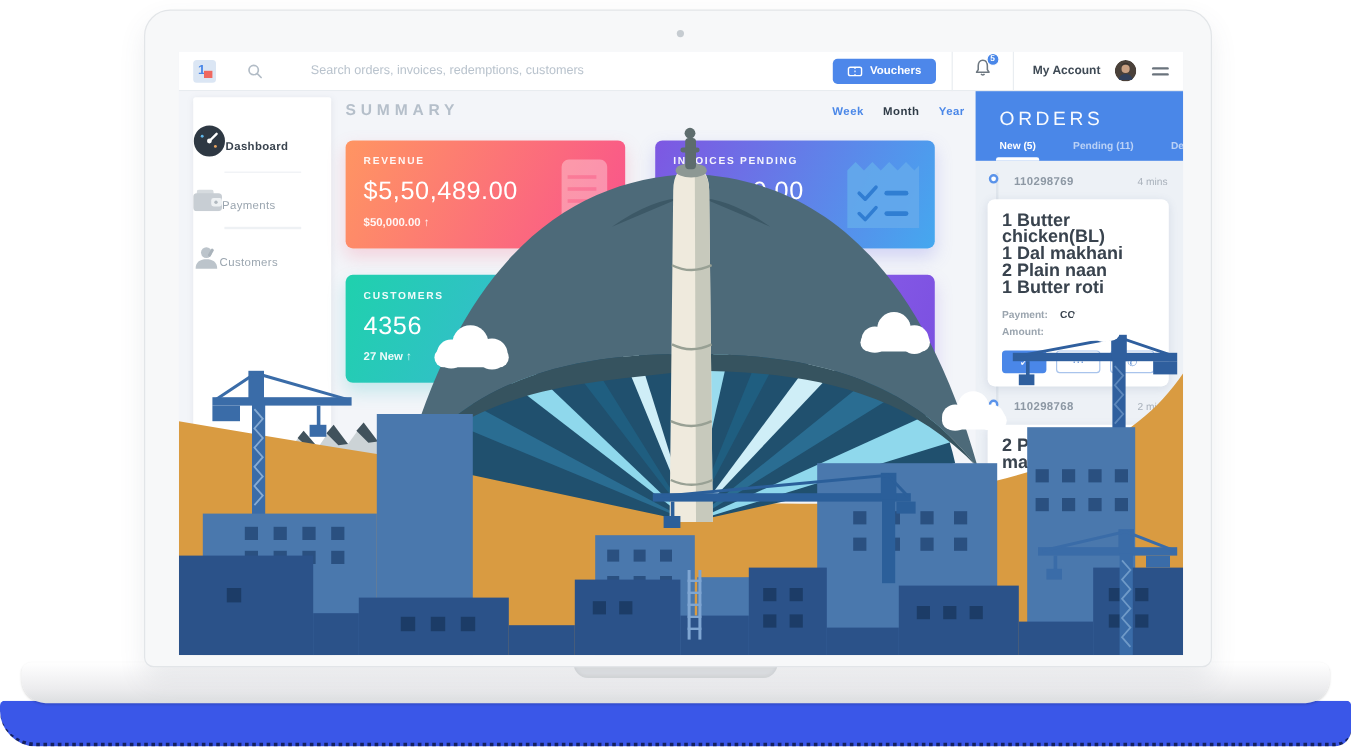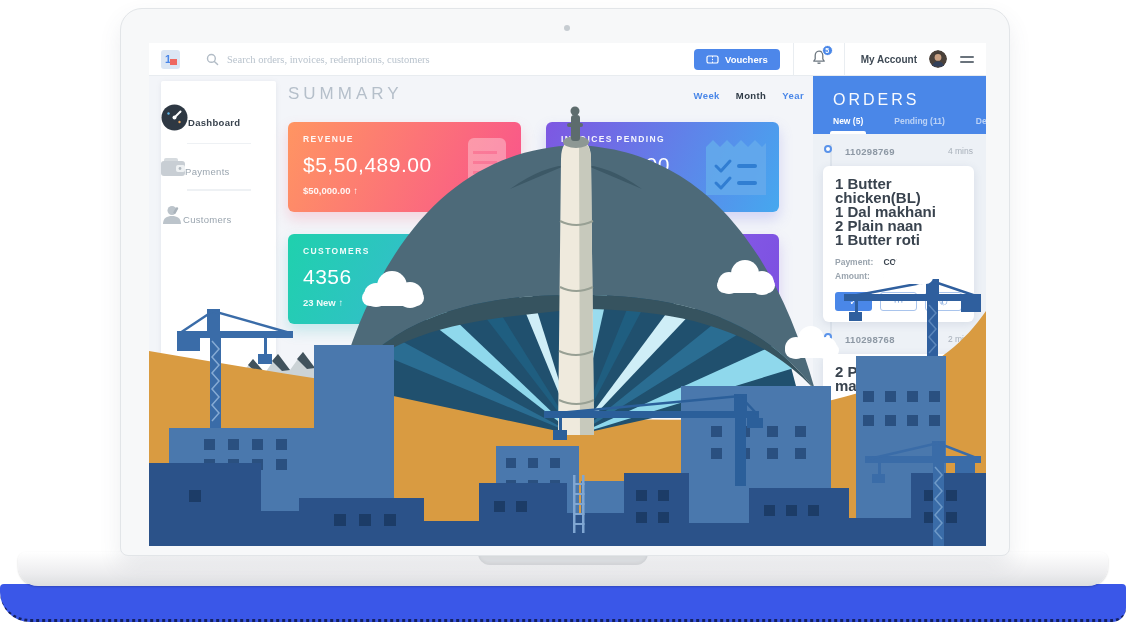--- a/index.html
+++ b/index.html
@@ -23,21 +23,21 @@
   
   .topbar { position:absolute; left:0; top:0; width:837px; height:33px; background:#fff;
     border-bottom:1px solid #e8ecf0; display:flex; align-items:center; padding:0 12px; z-index:2; }
   .logo { width:19px; height:19px; background:#dbe6f4; border-radius:3px; position:relative;
     display:flex; align-items:center; justify-content:center; margin-right:26px; flex:none; }
   .logo span { color:#4a87e8; font-size:11px; font-weight:bold; margin-right:5px; }
   .logo i { position:absolute; right:3px; bottom:4px; width:7px; height:6px; background:#ef6860; }
   .search-wrap { display:flex; align-items:center; flex:1; min-width:0; }
   .search-wrap svg { flex:none; margin-right:8px; }
   .search-wrap input { border:none; outline:none; background:transparent; flex:1; font-size:10.5px;
-    color:#8b97a3; font-family:Liberation Serif, serif; }
+    color:#8b97a3; font-family:Liberation Sans, sans-serif;margin-left:32px; }
   .search-wrap input::placeholder { color:#b9c3cd; }
   .btn-vouchers { flex:none; display:flex; align-items:center; gap:6px; background:#4d87ea; color:#fff;
     font-size:9.5px; font-weight:bold; padding:5px 12px; border-radius:4px; margin-right:13px; cursor:pointer; }
   .tdiv { width:1px; height:33px; background:#e9edf1; flex:none; }
   .bell-wrap { position:relative; margin:0 17px; flex:none; }
   .badge { position:absolute; top:-4px; right:-6px; min-width:11px; height:11px; border-radius:6px;
     background:#4a87e8; color:#fff; font-size:7px; font-weight:bold; display:flex; align-items:center;
     justify-content:center; border:1px solid #fff; }
   .acct-label { font-size:10px; font-weight:bold; color:#3f4a55; margin:0 12px 0 16px; flex:none; }
   .avatar { width:18px; height:18px; border-radius:50%; overflow:hidden; flex:none; margin-right:13px; }
@@ -48,21 +48,21 @@
   .sidebar { position:absolute; left:12px; top:38px; width:115px; height:465px; background:#fff;
     border-radius:2px; box-shadow:0 1px 5px rgba(120,130,150,.13); z-index:2; padding-top:10px; }
   .sitem { display:flex; flex-direction:row; align-items:center; padding:13px 0 12px; cursor:pointer; }
   .sitem .slabel { margin-top:9px; font-size:9.5px; color:#9aa5af; letter-spacing:.3px; }
   .sitem.active .slabel { color:#39434e; font-weight:bold; }
   .sdiv { width:64px; height:1px; background:#eef1f4; margin:0 auto; }
 
   
   .main { position:absolute; left:139px; top:41px; width:516px; z-index:2; }
   .summary-row { display:flex; justify-content:space-between; align-items:baseline; }
-  .summary-row h1 { font-size:17px; font-weight:400; letter-spacing:4px; color:#b5bfca; }
+  .summary-row h1 { font-size:13px; font-weight:700; letter-spacing:4px; color:#b5bfca; }
   .range-tabs { display:flex; gap:16px; }
   .rtab { font-size:9.5px; font-weight:bold; color:#4a87e8; cursor:pointer; letter-spacing:.4px; }
   .rtab.active { color:#2f3b47; }
   .cards { margin-top:18px; display:grid; grid-template-columns:233px 233px; gap:22px 25px; }
   .card { height:90px; border-radius:6px; position:relative; padding:12px 15px; color:#fff; overflow:hidden; }
   .card-revenue { background:linear-gradient(115deg,#ff9562,#f9538c); box-shadow:0 7px 14px rgba(249,110,140,.25); }
   .card-invoices { background:linear-gradient(115deg,#7e57e2,#45a8ef); box-shadow:0 7px 14px rgba(110,110,230,.25); }
   .card-customers { background:linear-gradient(115deg,#1fd1ad,#45aee2); box-shadow:0 7px 14px rgba(60,190,200,.25); }
   .card-ratings { background:linear-gradient(115deg,#9a6cf0,#7a4fe0); box-shadow:0 7px 14px rgba(140,100,230,.25); }
   .card .lbl { font-size:8.5px; letter-spacing:1.4px; font-weight:bold; opacity:.93; }
@@ -225,21 +225,21 @@
               <path d="M10,29 l5,5 9,-10" stroke="#2e7cd0" stroke-width="3" fill="none" stroke-linecap="round" stroke-linejoin="round"></path>
               <rect x="31" y="27" width="20" height="4" rx="2" fill="#2e7cd0"></rect>
               <path d="M10,46 l5,5 9,-10" stroke="#2e7cd0" stroke-width="3" fill="none" stroke-linecap="round" stroke-linejoin="round"></path>
               <rect x="31" y="44" width="20" height="4" rx="2" fill="#2e7cd0"></rect>
             </svg>
           </div>
           <div class="card card-customers">
             <div class="lbl">CUSTOMERS</div>
             <div class="val">4356</div>
             <div class="subrow">
-              <span class="sub">23 New ↑</span>
+              <span class="sub">27 New ↑</span>
               <span class="sub extra">4300</span>
             </div>
           </div>
           <div class="card card-ratings">
             <svg class="corner-icon" width="64" height="62" viewBox="0 0 64 62">
               <circle cx="36" cy="25" r="22" fill="#6b49da" opacity=".9"></circle>
               <polygon points="28,19 32,29.5 43.2,30.1 34.5,37.1 37.4,47.9 28,41.8 18.6,47.9 21.5,37.1 12.8,30.1 24,29.5" fill="#5a39cc" opacity=".95"></polygon>
             </svg>
           </div>
         </div>

